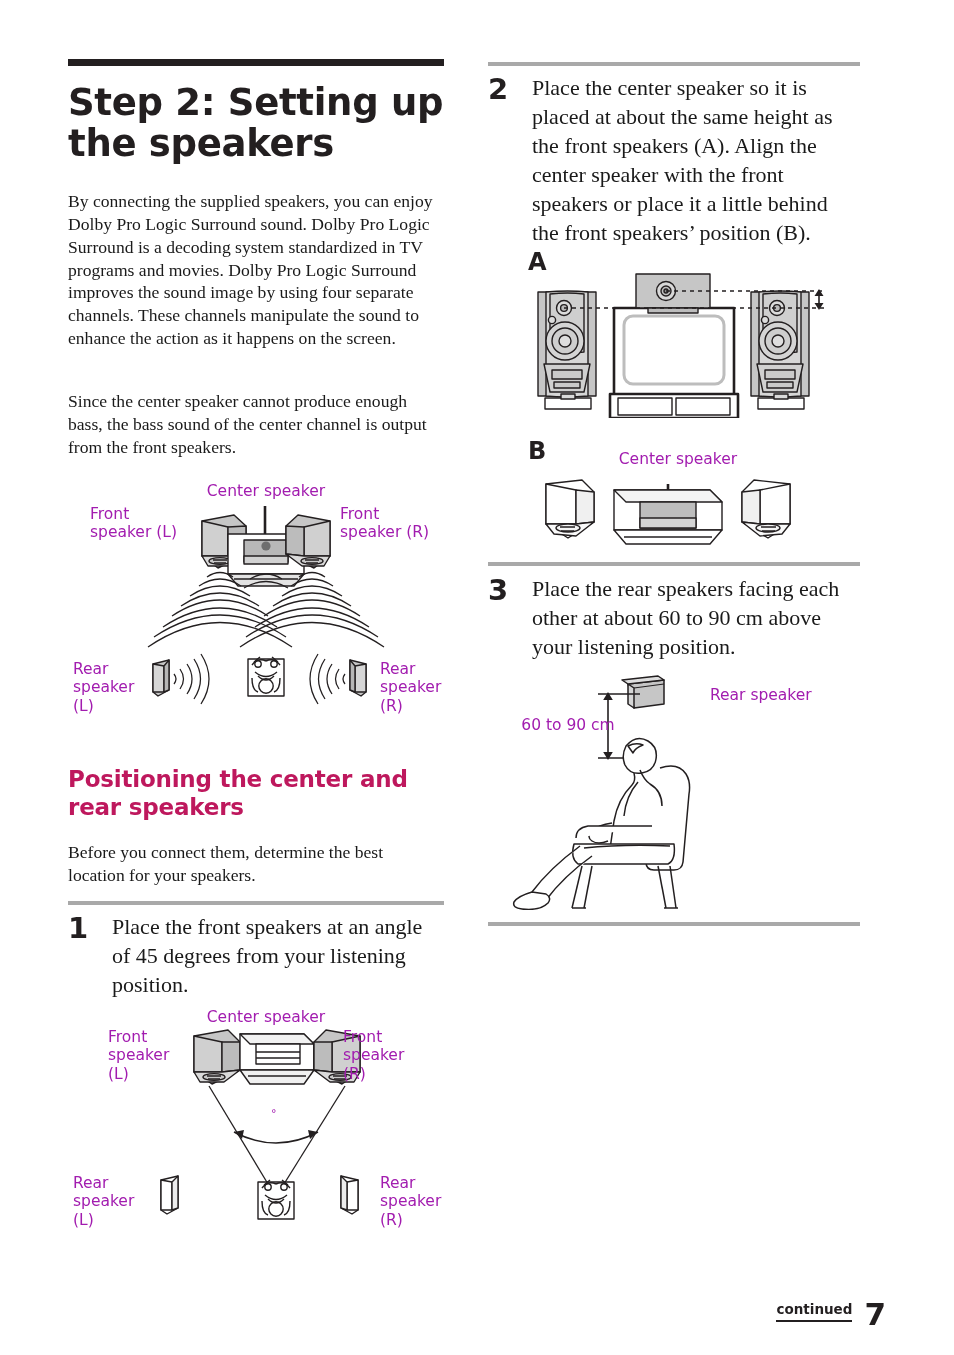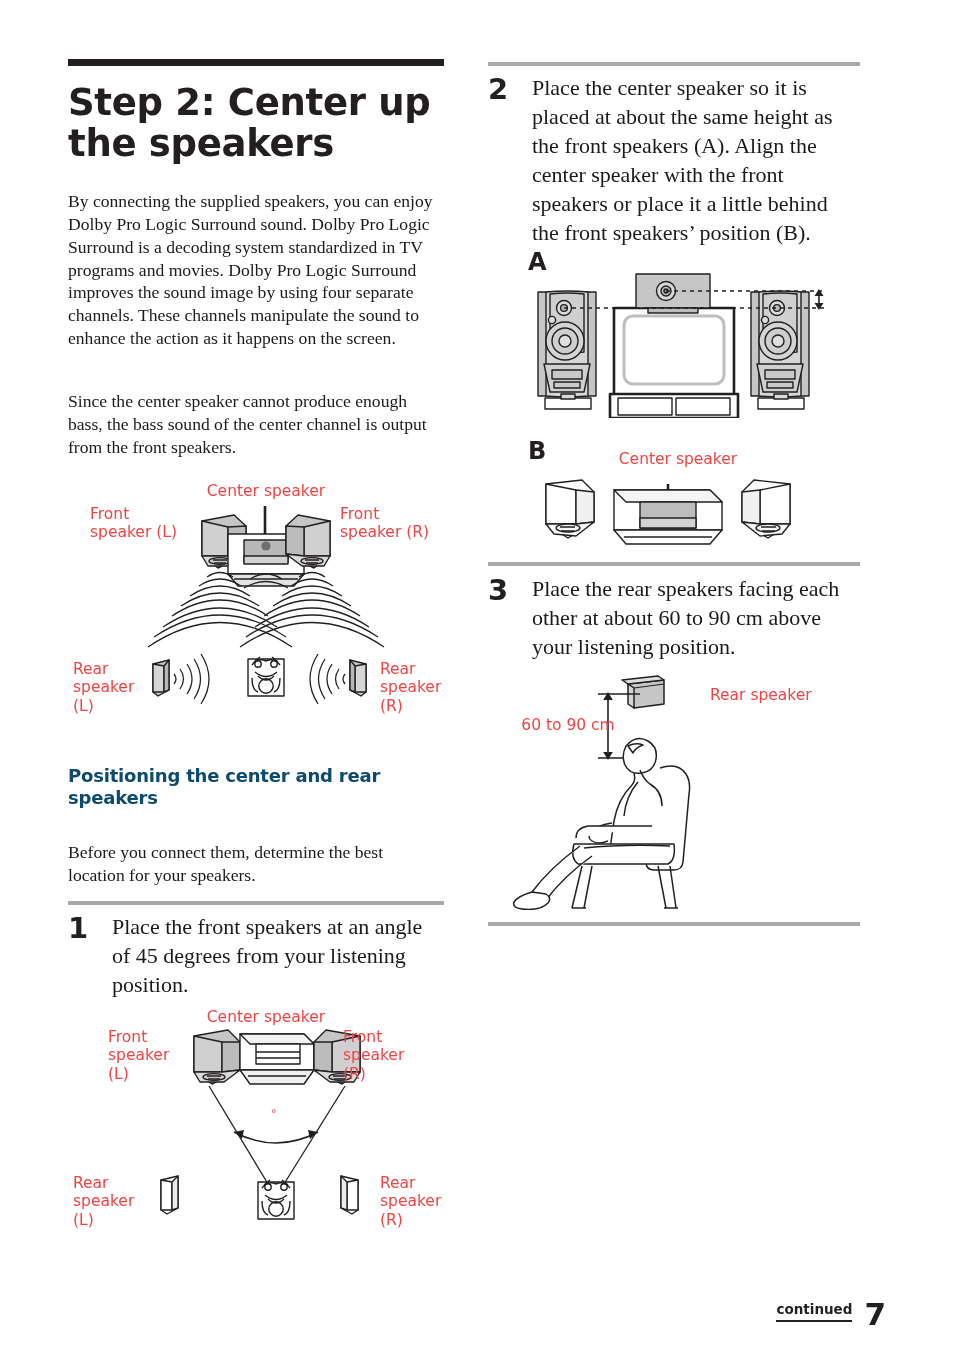--- a/index.html
+++ b/index.html
@@ -32,24 +32,24 @@
     font-weight: bold;
     font-size: 37px;
     line-height: 1.12;
     letter-spacing: -0.3px;
     margin: 12px 0 0 0;
     color: #231f20;
   }
   h2.subhead {
     font-family: "DejaVu Sans", sans-serif;
     font-weight: bold;
-    font-size: 18px;
+    font-size: 23px;
     line-height: 1.22;
     margin: 0;
-    color: #0c4a6e;
+    color: #be185d;
     letter-spacing: -0.2px;
   }
 
   
   p.body {
     font-size: 17.6px;
     line-height: 1.30;
     margin: 0 0 13px 0;
     text-align: left;
   }
@@ -72,21 +72,21 @@
     line-height: 1.32;
     flex: 1 1 auto;
   }
 
   
   .lbl {
     position: absolute;
     font-family: "DejaVu Sans", sans-serif;
     font-size: 15.5px;
     line-height: 1.18;
-    color: #ef4444;
+    color: #a21caf;
     white-space: pre;
   }
   .lbl.c { text-align: center; }
   .lbl.r { text-align: center; }
 
   .ab-letter {
     position: absolute;
     font-family: "DejaVu Sans", sans-serif;
     font-weight: bold;
     font-size: 24px;
@@ -125,21 +125,21 @@
 </style>
 </head>
 <body>
 
 <div class="page">
 
   <div class="col-left">
 
     <div class="rule-black" style="position:absolute;top:59px;"></div>
 
-    <h1 class="title" style="position:absolute;top:70px;width:376px;">Step 2:  Center up the speakers</h1>
+    <h1 class="title" style="position:absolute;top:70px;width:376px;">Step 2:  Setting up the speakers</h1>
 
     <p class="body" style="position:absolute;top:190px;width:376px;">By connecting the supplied speakers, you can enjoy Dolby Pro Logic Surround sound. Dolby Pro Logic Surround is a decoding system standardized in TV programs and movies. Dolby Pro Logic Surround improves the sound image by using four separate channels. These channels manipulate the sound to enhance the action as it happens on the screen.</p>
 
     <p class="body" style="position:absolute;top:390px;width:376px;">Since the center speaker cannot produce enough bass, the bass sound of the center channel is output from the front speakers.</p>
 
     <figure class="fig" style="position:absolute;top:482px;width:376px;height:240px;">
 
       <div class="lbl c" style="left:118px;top:0px;width:160px;">Center speaker</div>
 
       <div class="lbl" style="left:22px;top:23px;">Front

